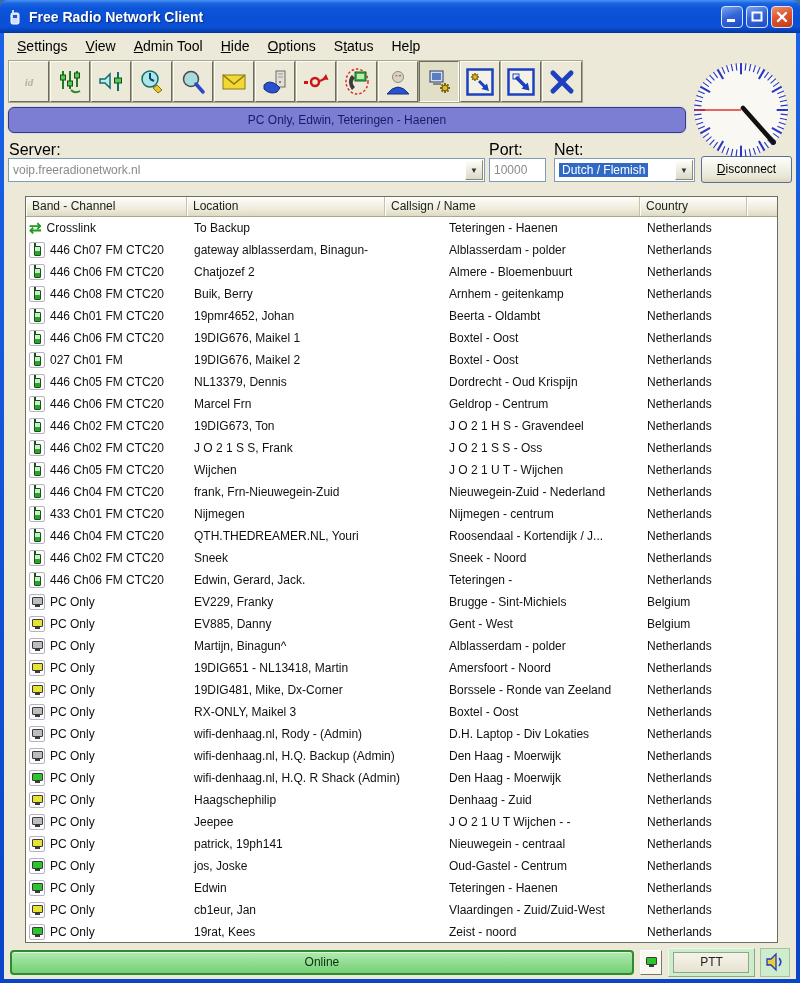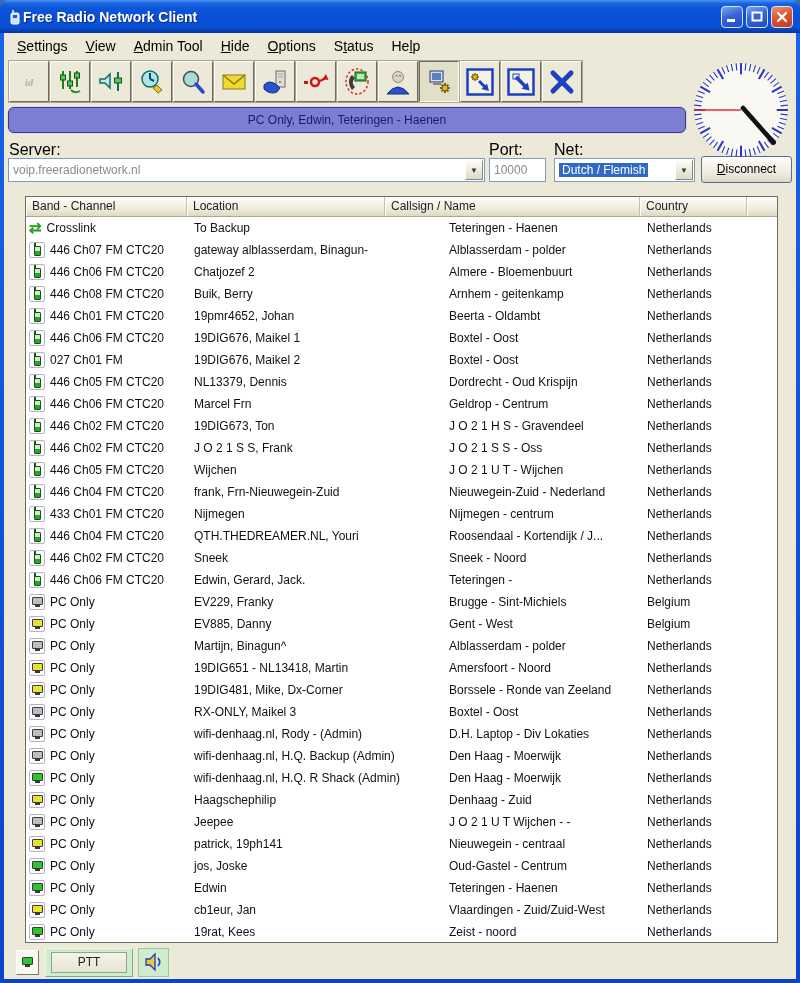--- a/index.html
+++ b/index.html
@@ -1,21 +1,21 @@
 <!DOCTYPE html>
 <html style="--titlebar_blue: #0a50d6; --banner_fill: #7b7ed2; --banner_text: #1a1a66; --selection_blue: #316ac5; --online_green: #8fdc8f; --online_border: #2e8b2e; --status_green: #2ec42e; --status_yellow: #e6e332; --status_gray: #bdbdbd; --radio_green: #28a428; --mint_panel: #cfeccd;"><head>
 <meta charset="utf-8">
 <style>
   html,body{margin:0;padding:0;overflow:hidden;background:#3a6ea5;}
   *{box-sizing:border-box;font-family:"Liberation Sans",sans-serif;}
   .window{position:relative;width:800px;height:983px;background:linear-gradient(180deg,#1a63e8,#0a44c8);border-radius:9px 9px 0 0;}
   .titlebar{position:absolute;left:0;top:0;right:0;height:33px;border-radius:8px 8px 0 0;
     background:linear-gradient(180deg,#4a92f5 0%,#1b65e0 10%,#0c55d8 25%,#0a4fd4 55%,#0b51d8 80%,#0640b4 94%,#04339c 100%);
     display:flex;align-items:center;padding:0 7px;}
-  .titlebar .title{color:#fff;font-weight:bold;font-size:14px;text-shadow:1px 1px 1px #0a2f80;flex:1;}
+  .titlebar .title{color:#fff;font-weight:bold;font-size:14px;margin-left:6px;text-shadow:1px 1px 1px #0a2f80;flex:1;}
   .winbtn{width:22px;height:22px;border-radius:4px;margin-left:3px;border:1px solid #d6e4ff;display:flex;align-items:center;justify-content:center;}
   .winbtn.bmin,.winbtn.bmax{background:linear-gradient(160deg,#7aa5f2 0%,#3566d8 45%,#1e4cc4 100%);}
   .winbtn.bclose{background:linear-gradient(160deg,#f0926e 0%,#dd5530 45%,#c23a18 100%);}
   .content{position:absolute;left:4px;right:4px;top:33px;bottom:4px;background:#ece9d8;display:flex;flex-direction:column;}
   
   .menubar{height:25px;display:flex;align-items:center;padding-left:4px;font-size:14px;color:#000;}
   .menu-item{padding:3px 9px;cursor:default;}
   
   .toolbar{height:47px;display:flex;align-items:center;padding:2px 0 2px 5px;}
   .tbtn{width:40px;height:41px;margin-right:1px;background:#ece9d8;border:1px solid;border-color:#fdfdf8 #6e6c5c #6e6c5c #fdfdf8;box-shadow:0 0 0 1px #a8a593;display:flex;align-items:center;justify-content:center;flex:none;}
@@ -681,20 +681,21 @@
               <span class="bandtxt">PC Only</span>
             </span>
             <span class="td c2">19rat, Kees</span>
             <span class="td c3">Zeist - noord</span>
             <span class="td c4">Netherlands</span>
           </div>
         </div>
     </div>
 
     <div class="statusbar">
+      <div class="online-btn">Online</div>
       <div class="status-pc">
           <span class="icon-box" style="border:none;background:transparent;">
             <span class="monitor" style="background:var(--status_green,#2ec42e);"></span>
           </span>
         </div>
       <div class="ptt-panel">
           <div class="ptt-btn">PTT</div>
         </div>
       <div class="spk-panel">
           <svg width="22" height="22" viewBox="0 0 22 22">

